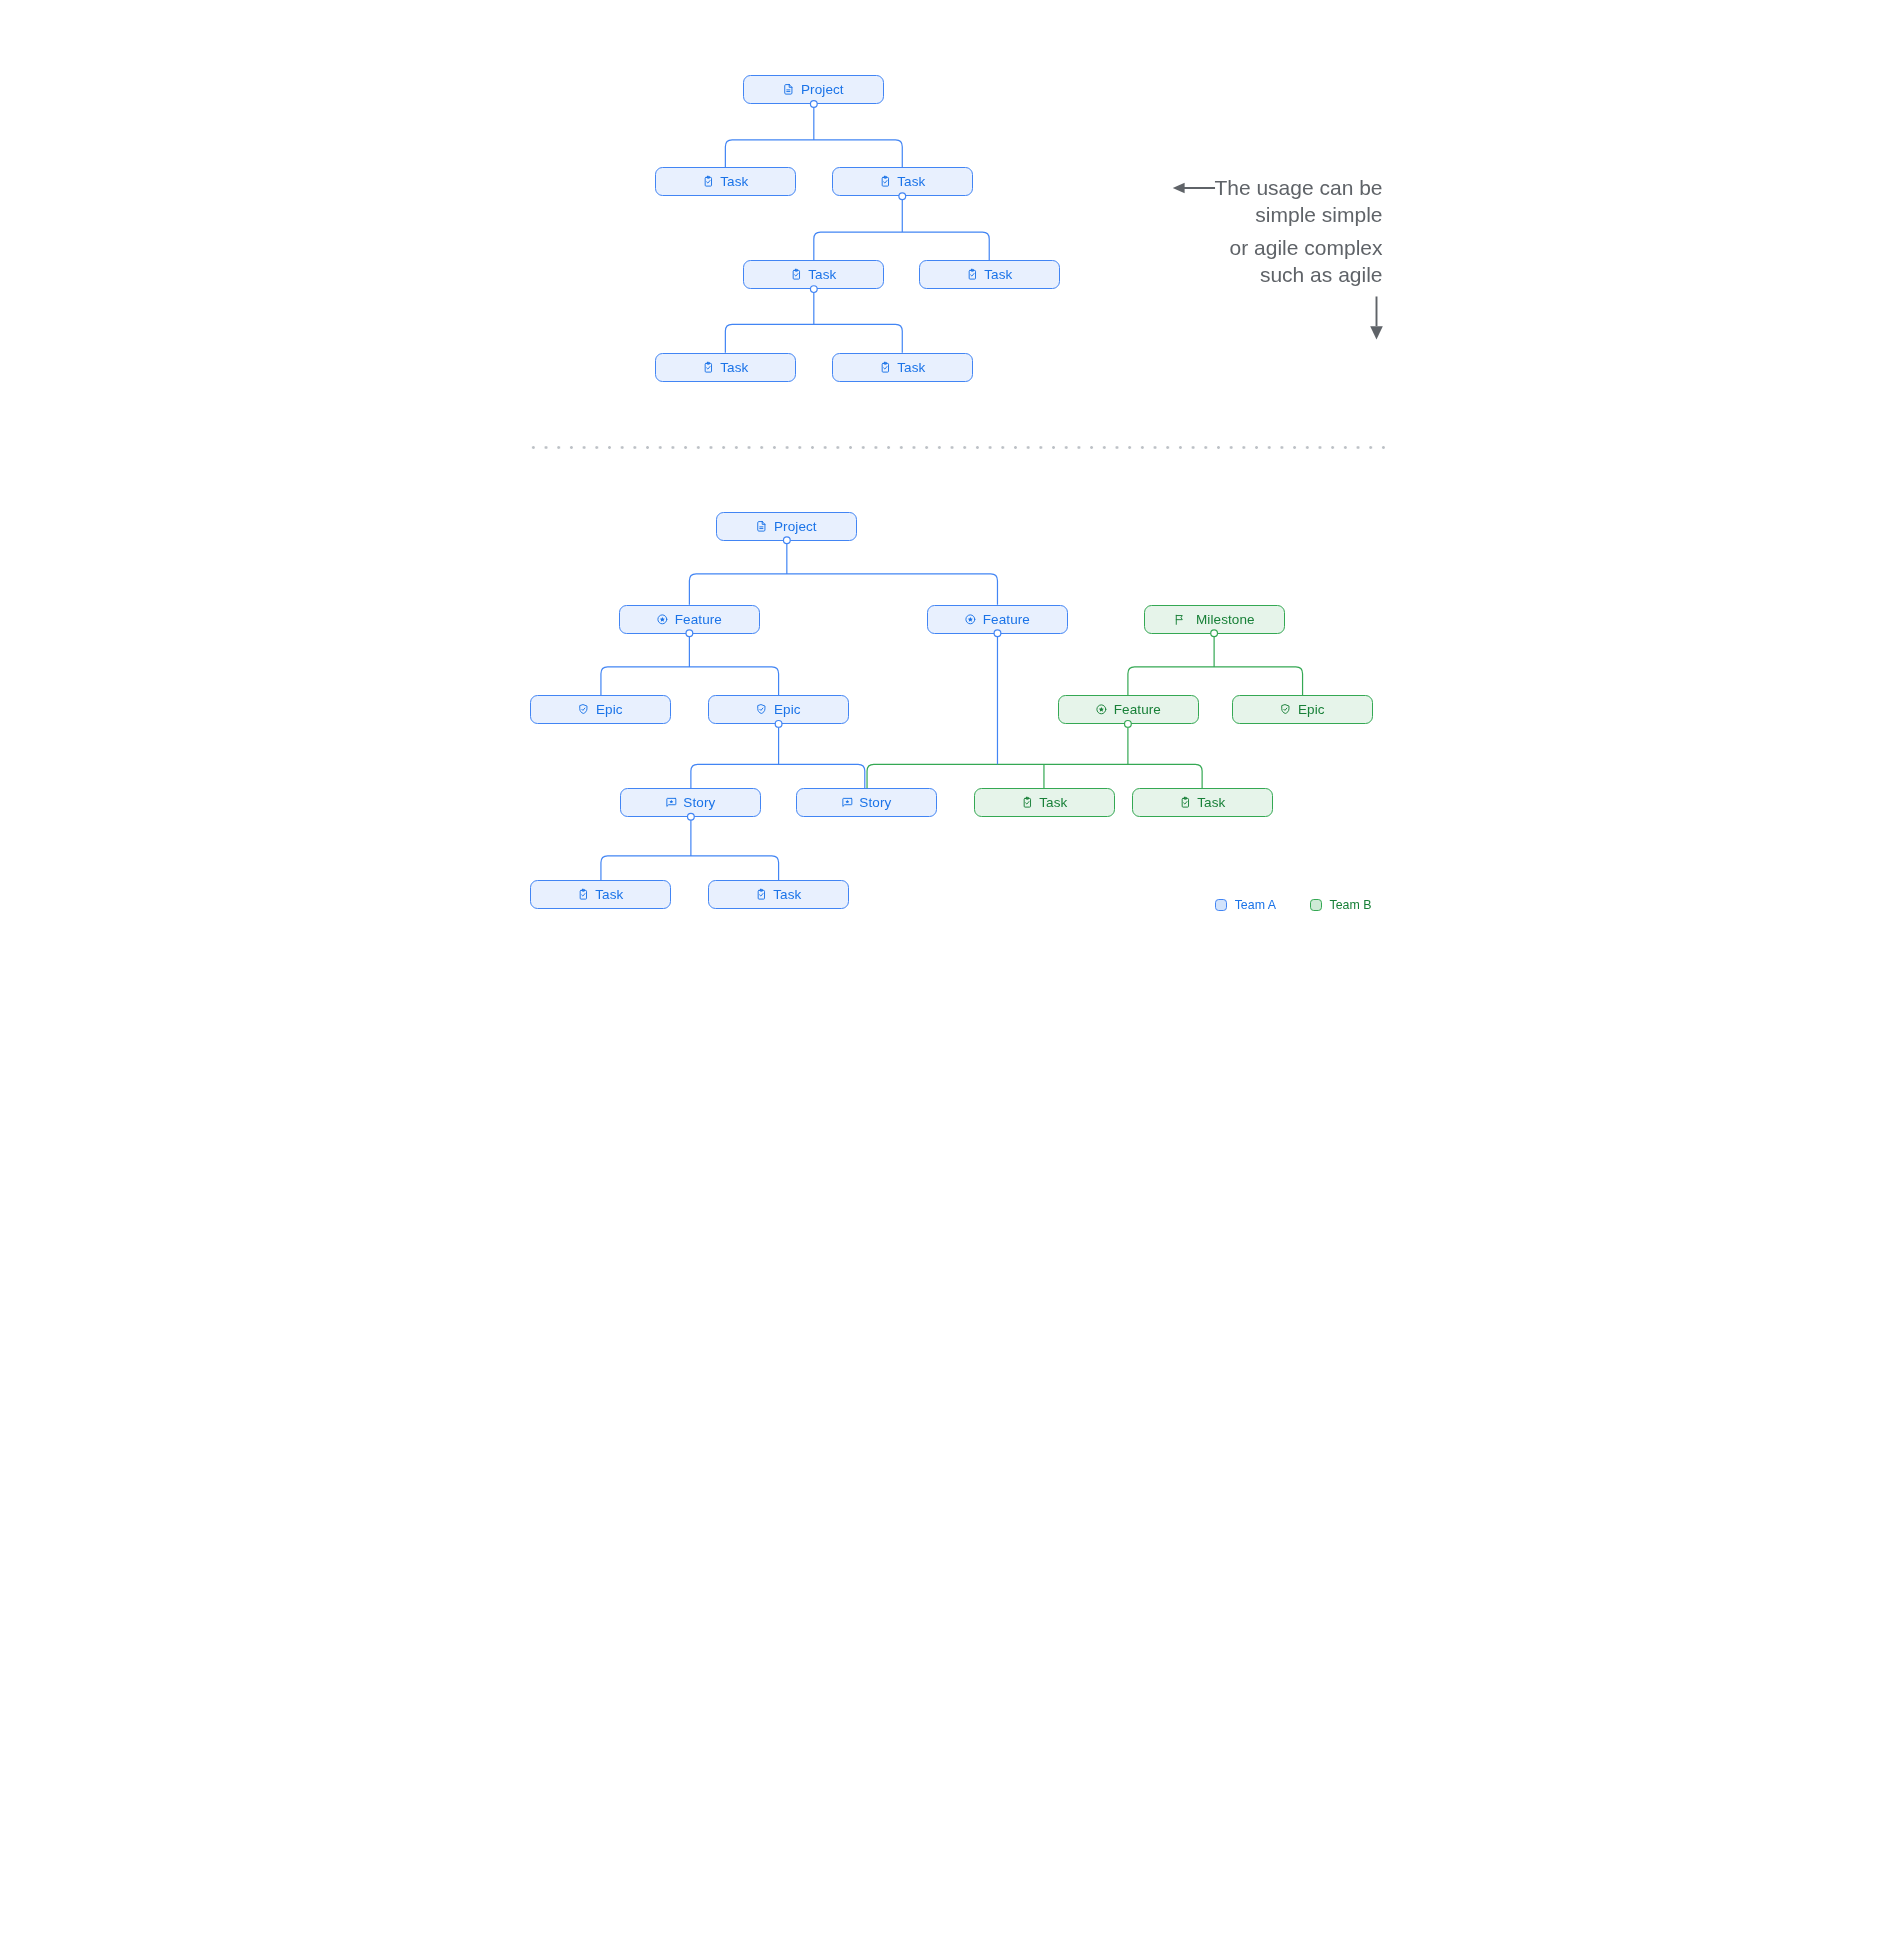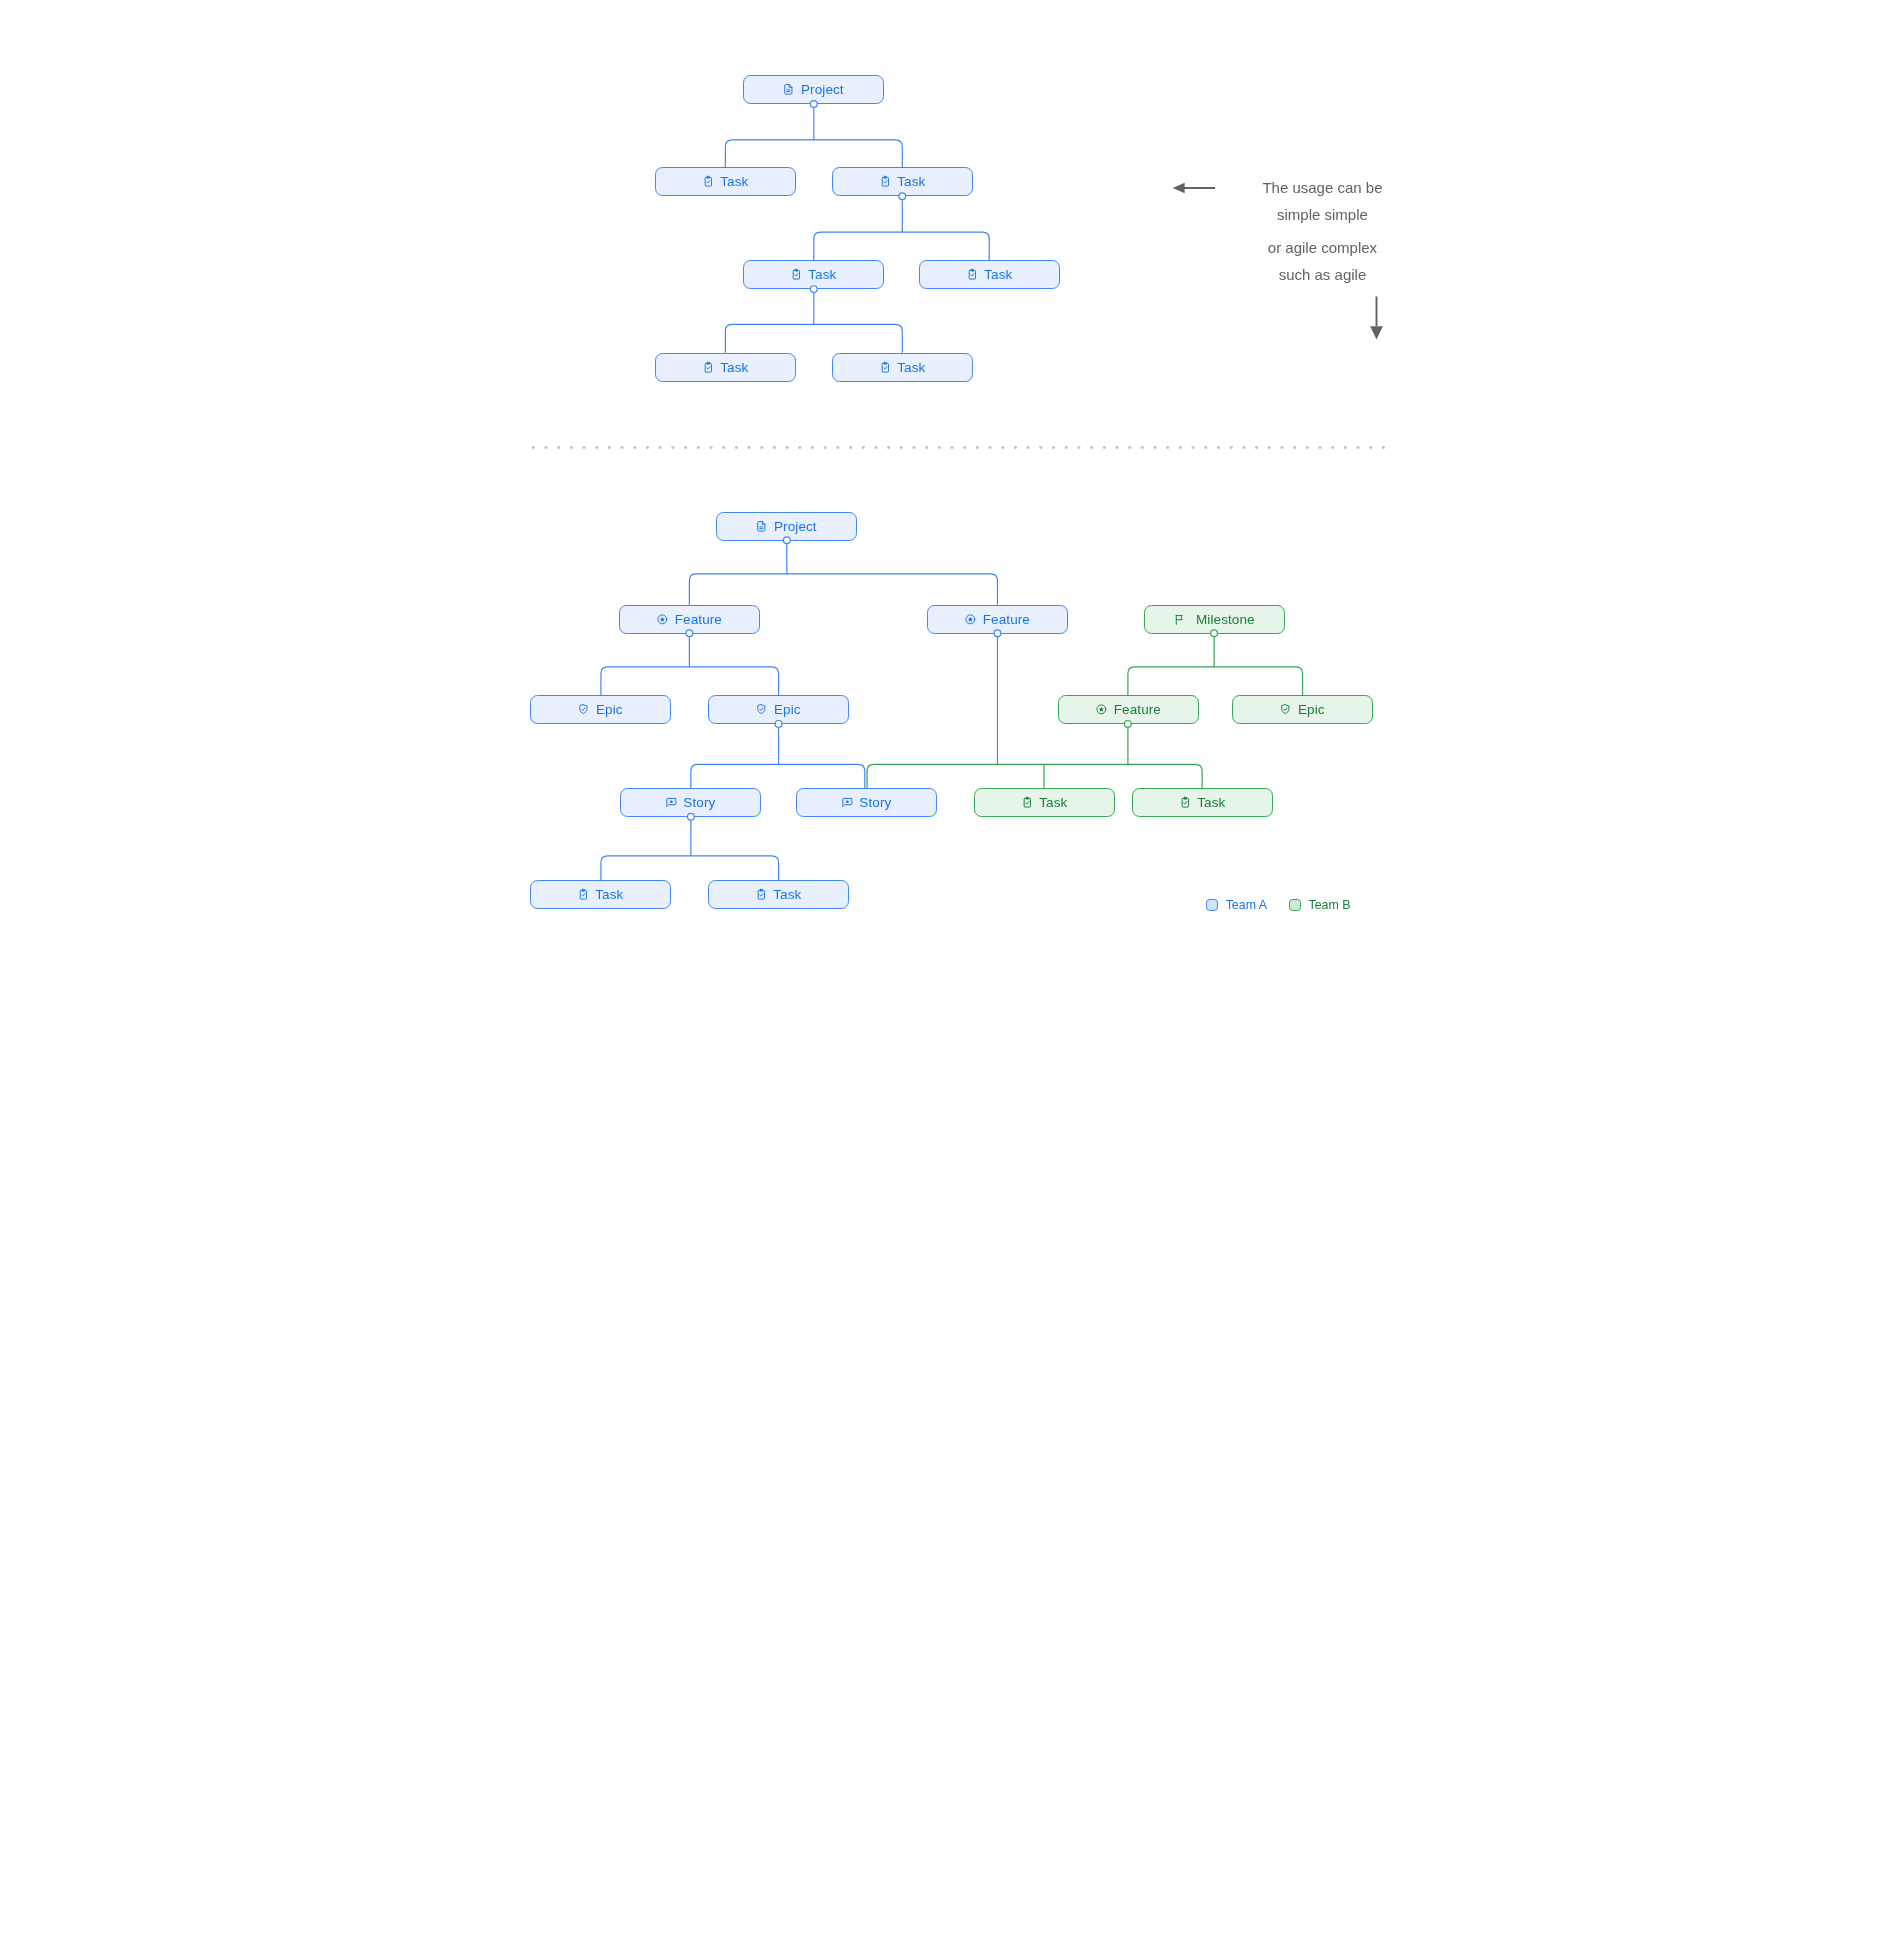--- a/index.html
+++ b/index.html
@@ -15,33 +15,33 @@
     border-radius:7.5px;border:1.2px solid;font-size:13.5px;letter-spacing:0.1px;
     z-index:1;
   }
   .node.team-a{background:#e8f0fe;border-color:#4285f4;color:#1a73e8;}
   .node.team-b{background:#e6f4ea;border-color:#34a853;color:#188038;}
   .node .icon{display:flex;align-items:center;}
   .node .icon svg{width:12.7px;height:12.7px;display:block;}
   .node .icon svg *{stroke:currentColor;stroke-width:1.8;fill:none;stroke-linecap:round;stroke-linejoin:round;}
   .node .icon svg .fill{fill:currentColor;stroke:none;}
   .annotation{
-    position:absolute;right:41px;top:158px;text-align:center;
-    color:#5f6368;font-size:15px;line-height:27px;white-space:nowrap;
+    position:absolute;right:41px;top:158px;text-align:right;
+    color:#5f6368;font-size:21px;line-height:27px;white-space:nowrap;
   }
   .annotation .para2{margin-top:6px;}
   .arrow{position:absolute;}
   .arrow line{stroke:#5f6368;stroke-width:2.6;}
   .arrow polygon{fill:#5f6368;}
   .divider{
     position:absolute;left:52px;top:430px;width:859px;height:3px;
     background-image:radial-gradient(circle,#bdc1c6 1.3px,transparent 1.5px);
     background-size:12.7px 3px;background-repeat:repeat-x;background-position:0 50%;
   }
-  .legend{position:absolute;right:73px;top:882px;display:flex;gap:22px;align-items:center;}
+  .legend{position:absolute;right:52px;top:882px;display:flex;gap:34px;align-items:center;}
   .legend-item{display:flex;align-items:center;font-size:12.4px;}
   .swatch{width:12px;height:12px;border-radius:3.7px;box-sizing:border-box;border:1.2px solid;margin-right:7.5px;}
   .legend-item.team-a .swatch{background:#d2e3fc;border-color:#4285f4;}
   .legend-item.team-b .swatch{background:#ceead6;border-color:#34a853;}
   .legend-item.team-a .legend-label{color:#1a73e8;}
   .legend-item.team-b .legend-label{color:#188038;}
 </style>
 </head>
 <body>
 

